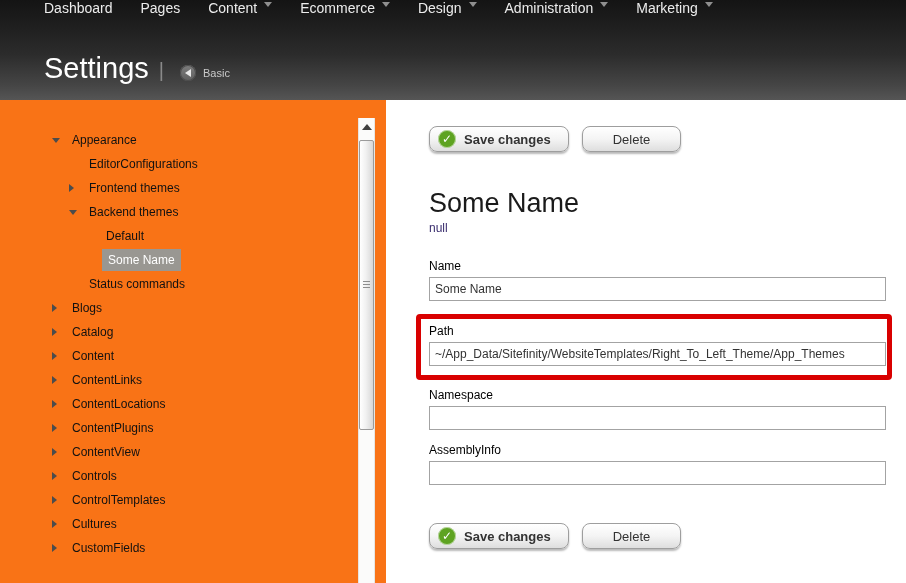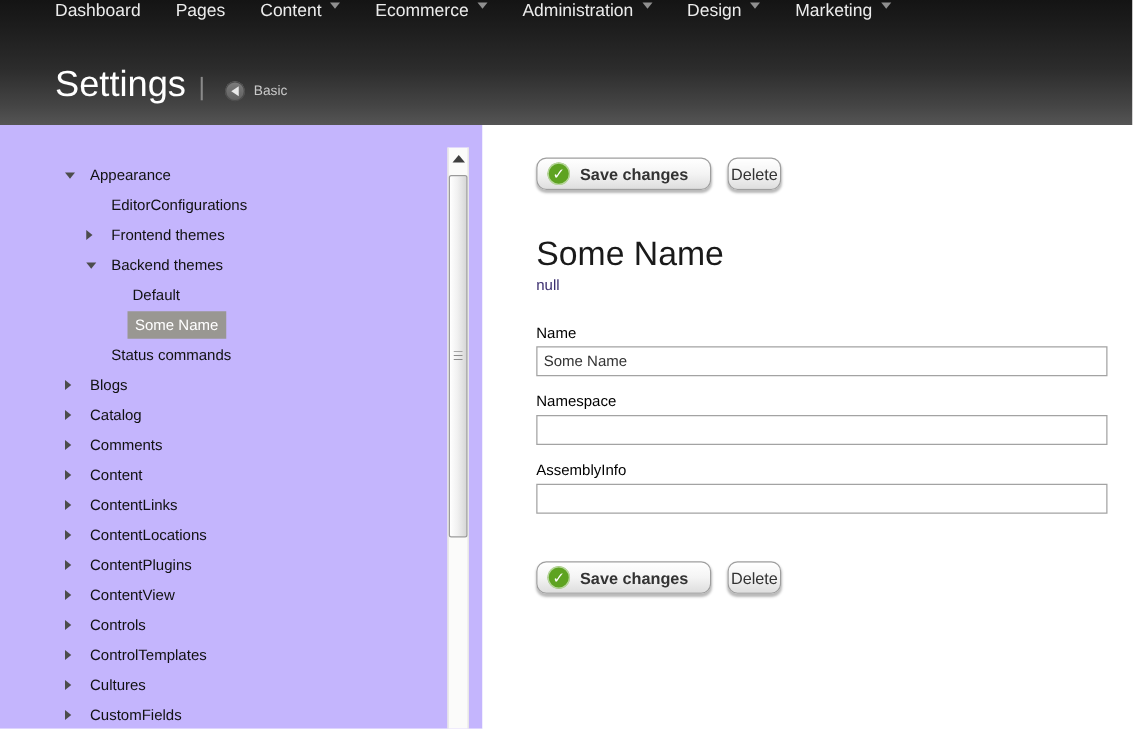--- a/index.html
+++ b/index.html
@@ -37,21 +37,21 @@
     box-shadow:inset 0 0 0 1px #4c4c4c;
   }
   .mode-icon .arrow-left{
     width:0;height:0;border-top:4px solid transparent;border-bottom:4px solid transparent;
     border-right:6px solid #e9e9e9;margin-right:1px;
   }
   .mode-label{color:#c9c9c9;font-size:11px;}
   
   .sidebar{
     position:absolute;left:0;top:100px;width:386px;height:483px;
-    background:#c4b5fd;
+    background:#f97316;
   }
   .tree{position:absolute;left:0;top:28px;width:340px;}
   .tree-row{
     display:flex;align-items:center;height:24px;font-size:12px;color:#111;cursor:pointer;
   }
   .tree-spacer{flex:0 0 auto;}
   .tree-arrow-slot{flex:0 0 16px;display:flex;align-items:center;}
   .tri-down{width:0;height:0;border-left:4px solid transparent;border-right:4px solid transparent;border-top:5px solid #4c4c4c;}
   .tri-right{width:0;height:0;border-top:4px solid transparent;border-bottom:4px solid transparent;border-left:5px solid #4c4c4c;}
   .tree-label{padding:3px 4px;white-space:nowrap;}
@@ -80,21 +80,21 @@
   .main{
     position:absolute;left:386px;top:100px;width:520px;height:483px;background:#ffffff;
     padding:26px 0 0 43px;box-sizing:border-box;
   }
   .toolbar{display:flex;align-items:flex-start;gap:13px;}
   .btn{
     display:inline-flex;align-items:center;gap:8px;
     border:1px solid #9e9e9e;border-radius:8px;
     background:linear-gradient(180deg,#ffffff 0%,#f4f4f4 50%,#dedede 100%);
     box-shadow:0 2px 2px rgba(0,0,0,0.28);
-    padding:3px 2px;height:26px;box-sizing:border-box;
+    padding:3px 30px;height:26px;box-sizing:border-box;
     font-size:13px;color:#333;cursor:pointer;font-family:inherit;
   }
   .btn.primary{font-weight:bold;padding:3px 17px 3px 8px;}
   .check-icon{
     width:18px;height:18px;border-radius:50%;background:#5ea321;
     box-shadow:inset 0 0 0 1px rgba(255,255,255,0.55);
     display:flex;align-items:center;justify-content:center;
     color:#ffffff;font-size:12px;font-weight:bold;line-height:1;
   }
   h1.content-heading{
@@ -129,25 +129,25 @@
       </span>
       <span class="nav-item">
         <span>Content</span>
         <span class="caret-down"></span>
       </span>
       <span class="nav-item">
         <span>Ecommerce</span>
         <span class="caret-down"></span>
       </span>
       <span class="nav-item">
+        <span>Design</span>
+        <span class="caret-down"></span>
+      </span>
+      <span class="nav-item">
         <span>Administration</span>
-        <span class="caret-down"></span>
-      </span>
-      <span class="nav-item">
-        <span>Design</span>
         <span class="caret-down"></span>
       </span>
       <span class="nav-item">
         <span>Marketing</span>
         <span class="caret-down"></span>
       </span>
     </div>
   <div class="title-row">
     <span class="page-title">Settings</span>
     <span class="title-sep">|</span>
@@ -209,27 +209,20 @@
           <span class="tri-right"></span>
         </span>
         <span class="tree-label">Blogs</span>
       </div>
       <div class="tree-row">
         <span class="tree-spacer" style="width: 52px;"></span>
         <span class="tree-arrow-slot">
           <span class="tri-right"></span>
         </span>
         <span class="tree-label">Catalog</span>
-      </div>
-      <div class="tree-row">
-        <span class="tree-spacer" style="width: 52px;"></span>
-        <span class="tree-arrow-slot">
-          <span class="tri-right"></span>
-        </span>
-        <span class="tree-label">Comments</span>
       </div>
       <div class="tree-row">
         <span class="tree-spacer" style="width: 52px;"></span>
         <span class="tree-arrow-slot">
           <span class="tri-right"></span>
         </span>
         <span class="tree-label">Content</span>
       </div>
       <div class="tree-row">
         <span class="tree-spacer" style="width: 52px;"></span>
@@ -306,20 +299,23 @@
     <button class="btn">
       <span>Delete</span>
     </button>
   </div>
 
   <h1 class="content-heading">Some Name</h1>
   <div class="null-text">null</div>
 
   <div class="form" id="form">
       <div class="field-group"><label class="field-label">Name</label><input class="field-input" type="text" value="Some Name" style=""></div>
+      <div class="annotated">
+        <div class="field-group"><label class="field-label">Path</label><input class="field-input" type="text" value="~/App_Data/Sitefinity/WebsiteTemplates/Right_To_Left_Theme/App_Themes" style=""></div>
+      </div>
       <div class="field-group"><label class="field-label">Namespace</label><input class="field-input" type="text" style=""></div>
       <div class="field-group"><label class="field-label">AssemblyInfo</label><input class="field-input" type="text" style=""></div>
     </div>
 
   <div class="toolbar bottom-toolbar">
     <button class="btn primary">
       <span class="check-icon">✓</span>
       <span>Save changes</span>
     </button>
     <button class="btn">

